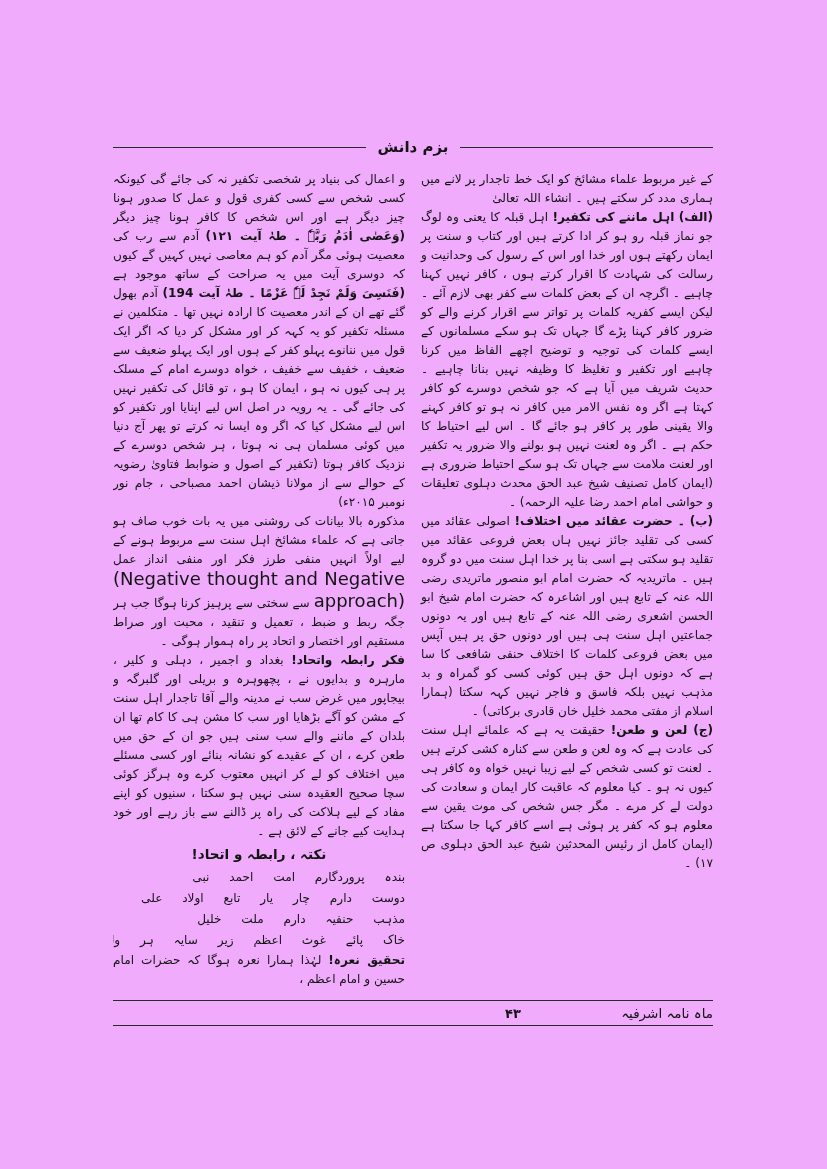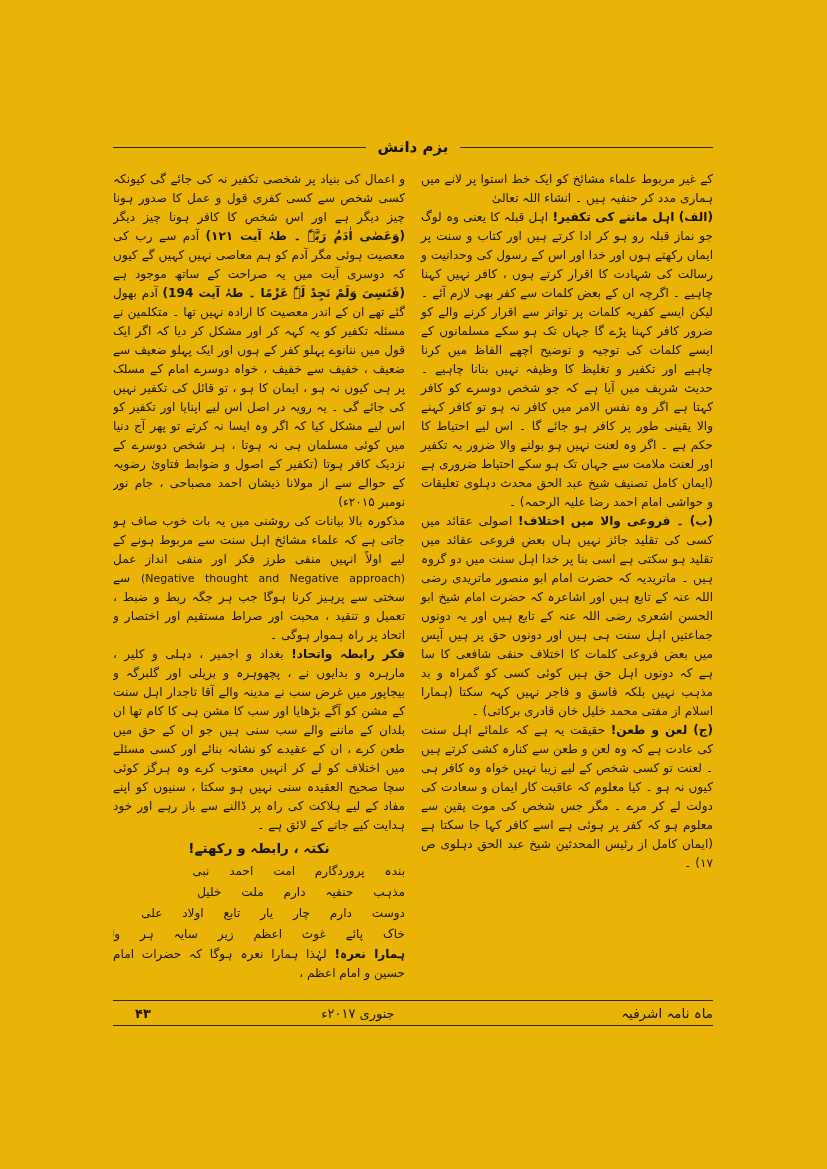--- a/index.html
+++ b/index.html
@@ -1,40 +1,40 @@
 <!DOCTYPE html>
 <html lang="ur" dir="rtl"><head>
 <meta charset="utf-8">
 <style>
   * { margin:0; padding:0; box-sizing:border-box; }
   html,body { background:#e8e8e8; }
   body { font-family:"DejaVu Sans", sans-serif; }
   .page {
     position:relative; width:827px; height:1169px;
-    background:#eab308; margin:0 auto; overflow:hidden;
+    background:#f0abfc; margin:0 auto; overflow:hidden;
     color:#141414;
   }
   .content { position:absolute; right:114px; top:136px; width:600px; direction:rtl; }
   
   .masthead { display:flex; align-items:center; gap:12px; height:22px; }
   .masthead .rule { flex:1; border-top:1.4px solid #2a2a2a; }
   .masthead .title { font-size:15px; font-weight:bold; white-space:nowrap; }
   
   .columns {
     display:flex; flex-direction:row; gap:16px; margin-top:12px;
     height:822px; overflow:hidden; direction:rtl;
   }
   .col {
     width:292px; font-size:12.1px; line-height:19px;
     text-align:justify; direction:rtl;
   }
   .col p { margin:0; text-align:justify; }
   .lead { font-weight:bold; }
   .quran { font-weight:bold; }
-  .en-inline { direction:ltr; unicode-bidi:embed; font-size:11px; }
+  .en-inline { direction:ltr; unicode-bidi:embed; font-size:18px; }
   .center-heading {
     text-align:center; font-weight:bold; font-size:13.5px;
     margin:4px 0 3px 0;
   }
   .poem-line {
     word-spacing:16px; line-height:21px;
     white-space:nowrap; overflow:hidden;
   }
   
   .footer {
@@ -56,28 +56,28 @@
     <div class="masthead">
       <span class="rule"></span>
       <span class="title">بزم دانش</span>
       <span class="rule"></span>
     </div>
 
     <div class="columns">
 
       <div class="col">
         <p>
-          <span>کے غیر مربوط علماء مشائخ کو ایک خط استوا پر لانے میں ہماری مدد کر حنفیہ ہیں ۔ انشاء اللہ تعالیٰ</span>
+          <span>کے غیر مربوط علماء مشائخ کو ایک خط تاجدار پر لانے میں ہماری مدد کر سکتے ہیں ۔ انشاء اللہ تعالیٰ</span>
         </p>
         <p>
           <span class="lead">(الف) اہل ماننے کی تکفیر!</span>
           <span>اہل قبلہ کا یعنی وہ لوگ جو نماز قبلہ رو ہو کر ادا کرتے ہیں اور کتاب و سنت پر ایمان رکھتے ہوں اور خدا اور اس کے رسول کی وحدانیت و رسالت کی شہادت کا اقرار کرتے ہوں ، کافر نہیں کہنا چاہیے ۔ اگرچہ ان کے بعض کلمات سے کفر بھی لازم آئے ۔ لیکن ایسے کفریہ کلمات پر تواتر سے اقرار کرنے والے کو ضرور کافر کہنا پڑے گا جہاں تک ہو سکے مسلمانوں کے ایسے کلمات کی توجیہ و توضیح اچھے الفاظ میں کرنا چاہیے اور تکفیر و تغلیظ کا وظیفہ نہیں بنانا چاہیے ۔ حدیث شریف میں آیا ہے کہ جو شخص دوسرے کو کافر کہتا ہے اگر وہ نفس الامر میں کافر نہ ہو تو کافر کہنے والا یقینی طور پر کافر ہو جائے گا ۔ اس لیے احتیاط کا حکم ہے ۔ اگر وہ لعنت نہیں ہو بولنے والا ضرور یہ تکفیر اور لعنت ملامت سے جہاں تک ہو سکے احتیاط ضروری ہے (ایمان کامل تصنیف شیخ عبد الحق محدث دہلوی تعلیقات و حواشی امام احمد رضا علیہ الرحمہ) ۔</span>
         </p>
         <p>
-          <span class="lead">(ب) ۔ فروعی والا میں اختلاف!</span>
+          <span class="lead">(ب) ۔ حضرت عقائد میں اختلاف!</span>
           <span>اصولی عقائد میں کسی کی تقلید جائز نہیں ہاں بعض فروعی عقائد میں تقلید ہو سکتی ہے اسی بنا پر خدا اہل سنت میں دو گروہ ہیں ۔ ماتریدیہ کہ حضرت امام ابو منصور ماتریدی رضی اللہ عنہ کے تابع ہیں اور اشاعرہ کہ حضرت امام شیخ ابو الحسن اشعری رضی اللہ عنہ کے تابع ہیں اور یہ دونوں جماعتیں اہل سنت ہی ہیں اور دونوں حق پر ہیں آپس میں بعض فروعی کلمات کا اختلاف حنفی شافعی کا سا ہے کہ دونوں اہل حق ہیں کوئی کسی کو گمراہ و بد مذہب نہیں بلکہ فاسق و فاجر نہیں کہہ سکتا (ہمارا اسلام از مفتی محمد خلیل خان قادری برکاتی) ۔</span>
         </p>
         <p>
           <span class="lead">(ج) لعن و طعن!</span>
           <span>حقیقت یہ ہے کہ علمائے اہل سنت کی عادت ہے کہ وہ لعن و طعن سے کنارہ کشی کرتے ہیں ۔ لعنت تو کسی شخص کے لیے زیبا نہیں خواہ وہ کافر ہی کیوں نہ ہو ۔ کیا معلوم کہ عاقبت کار ایمان و سعادت کی دولت لے کر مرے ۔ مگر جس شخص کی موت یقین سے معلوم ہو کہ کفر پر ہوئی ہے اسے کافر کہا جا سکتا ہے (ایمان کامل از رئیس المحدثین شیخ عبد الحق دہلوی ص ۱۷) ۔</span>
         </p>
       </div>
 
       <div class="col">
         <p>
@@ -89,34 +89,33 @@
         </p>
         <p>
           <span>مذکورہ بالا بیانات کی روشنی میں یہ بات خوب صاف ہو جاتی ہے کہ علماء مشائخ اہل سنت سے مربوط ہونے کے لیے اولاً انہیں منفی طرز فکر اور منفی انداز عمل</span>
           <span class="en-inline">(Negative thought and Negative approach)</span>
           <span>سے سختی سے پرہیز کرنا ہوگا جب ہر جگہ ربط و ضبط ، تعمیل و تنقید ، محبت اور صراط مستقیم اور اختصار و اتحاد پر راہ ہموار ہوگی ۔</span>
         </p>
         <p>
           <span class="lead">فکر رابطہ واتحاد!</span>
           <span>بغداد و اجمیر ، دہلی و کلیر ، مارہرہ و بدایوں نے ، پچھوہرہ و بریلی اور گلبرگہ و بیجاپور میں غرض سب نے مدینہ والے آقا تاجدار اہل سنت کے مشن کو آگے بڑھایا اور سب کا مشن ہی کا کام تھا ان بلدان کے ماننے والے سب سنی ہیں جو ان کے حق میں طعن کرے ، ان کے عقیدے کو نشانہ بنائے اور کسی مسئلے میں اختلاف کو لے کر انہیں معتوب کرے وہ ہرگز کوئی سچا صحیح العقیدہ سنی نہیں ہو سکتا ، سنیوں کو اپنے مفاد کے لیے ہلاکت کی راہ پر ڈالنے سے باز رہے اور خود ہدایت کیے جانے کے لائق ہے ۔</span>
         </p>
-        <div class="center-heading">نکتہ ، رابطہ و رکھتے!</div>
+        <div class="center-heading">نکتہ ، رابطہ و اتحاد!</div>
         <div>
           <div class="poem-line">بندہ پروردگارم امت احمد نبی</div>
+          <div class="poem-line">دوست دارم چار یار تابع اولاد علی</div>
           <div class="poem-line">مذہب حنفیہ دارم ملت خلیل</div>
-          <div class="poem-line">دوست دارم چار یار تابع اولاد علی</div>
           <div class="poem-line">خاک پائے غوث اعظم زیر سایہ ہر ولی</div>
         </div>
         <p>
-          <span class="lead">ہمارا نعرہ!</span>
+          <span class="lead">تحقیق نعرہ!</span>
           <span>لہٰذا ہمارا نعرہ ہوگا کہ حضرات امام حسین و امام اعظم ،</span>
         </p>
       </div>
 
     </div>
   </div>
 
   <div class="footer">
     <span class="mag">ماہ نامہ اشرفیہ</span>
-    <span class="date">جنوری ۲۰۱۷ء</span>
     <span class="pageno">۴۳</span>
   </div>
 </div>
 
 </body></html>

